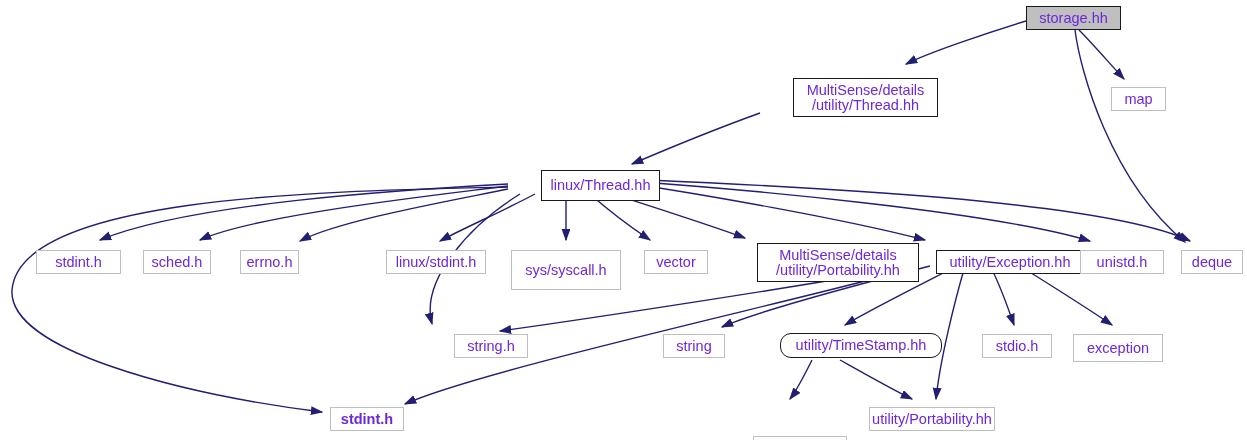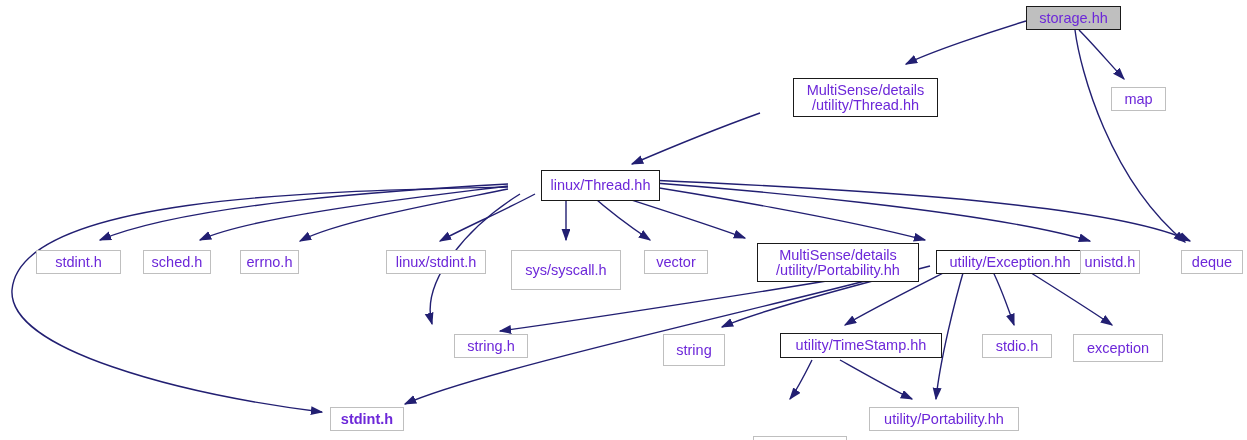--- a/index.html
+++ b/index.html
@@ -76,24 +76,24 @@
       <div class="node bold" style="left: 508px; top: 170px; width: 119px; height: 31px;"><span class="lbl">linux/Thread.hh</span></div>
       <div class="node leaf" style="left: 36px; top: 250px; width: 85px; height: 24px;"><span class="lbl">stdint.h</span></div>
       <div class="node leaf" style="left: 143px; top: 250px; width: 68px; height: 24px;"><span class="lbl">sched.h</span></div>
       <div class="node leaf" style="left: 240px; top: 250px; width: 59px; height: 24px;"><span class="lbl">errno.h</span></div>
       <div class="node leaf" style="left: 386px; top: 250px; width: 100px; height: 24px;"><span class="lbl">linux/stdint.h</span></div>
       <div class="node leaf" style="left: 511px; top: 250px; width: 110px; height: 40px;"><span class="lbl">sys/syscall.h</span></div>
       <div class="node leaf" style="left: 644px; top: 250px; width: 64px; height: 24px;"><span class="lbl">vector</span></div>
       <div class="node bold" style="left: 724px; top: 243px; width: 162px; height: 39px;"><span class="lbl">MultiSense/details
 /utility/Portability.hh</span></div>
       <div class="node bold" style="left: 903px; top: 250px; width: 148px; height: 24px;"><span class="lbl">utility/Exception.hh</span></div>
-      <div class="node leaf" style="left: 1080px; top: 250px; width: 60px; height: 24px;"><span class="lbl">unistd.h</span></div>
+      <div class="node leaf" style="left: 1080px; top: 250px; width: 84px; height: 24px;"><span class="lbl">unistd.h</span></div>
       <div class="node leaf" style="left: 1181px; top: 250px; width: 62px; height: 24px;"><span class="lbl">deque</span></div>
       <div class="node leaf" style="left: 422px; top: 334px; width: 74px; height: 24px; margin-left: 32px;"><span class="lbl">string.h</span></div>
-      <div class="node leaf" style="left: 663px; top: 334px; width: 62px; height: 32px;"><span class="lbl">string</span></div>
-      <div class="node bold" style="left: 747px; top: 333px; width: 162px; height: 25px;"><span class="lbl">utility/TimeStamp.hh</span></div>
+      <div class="node leaf" style="left: 663px; top: 334px; width: 62px; height: 24px;"><span class="lbl">string</span></div>
+      <div class="node bold" style="left: 747px; top: 333px; width: 162px; height: 25px; border-radius: 11px;"><span class="lbl">utility/TimeStamp.hh</span></div>
       <div class="node leaf" style="left: 982px; top: 334px; width: 70px; height: 24px;"><span class="lbl">stdio.h</span></div>
       <div class="node leaf" style="left: 1073px; top: 334px; width: 90px; height: 28px;"><span class="lbl">exception</span></div>
       <div class="node leaf" style="left: 330px; top: 407px; width: 74px; height: 24px; font-weight: bold;"><span class="lbl">stdint.h</span></div>
       <div class="node leaf" style="left: 753px; top: 407px; width: 94px; height: 24px; margin-top: 29px;"><span class="lbl">sys/time.h</span></div>
-      <div class="node leaf" style="left: 869px; top: 407px; width: 150px; height: 24px;"><span class="lbl">utility/Portability.hh</span></div>
+      <div class="node leaf" style="left: 869px; top: 407px; width: 126px; height: 24px;"><span class="lbl">utility/Portability.hh</span></div>
     </div>
 </div>
 
 </body></html>

